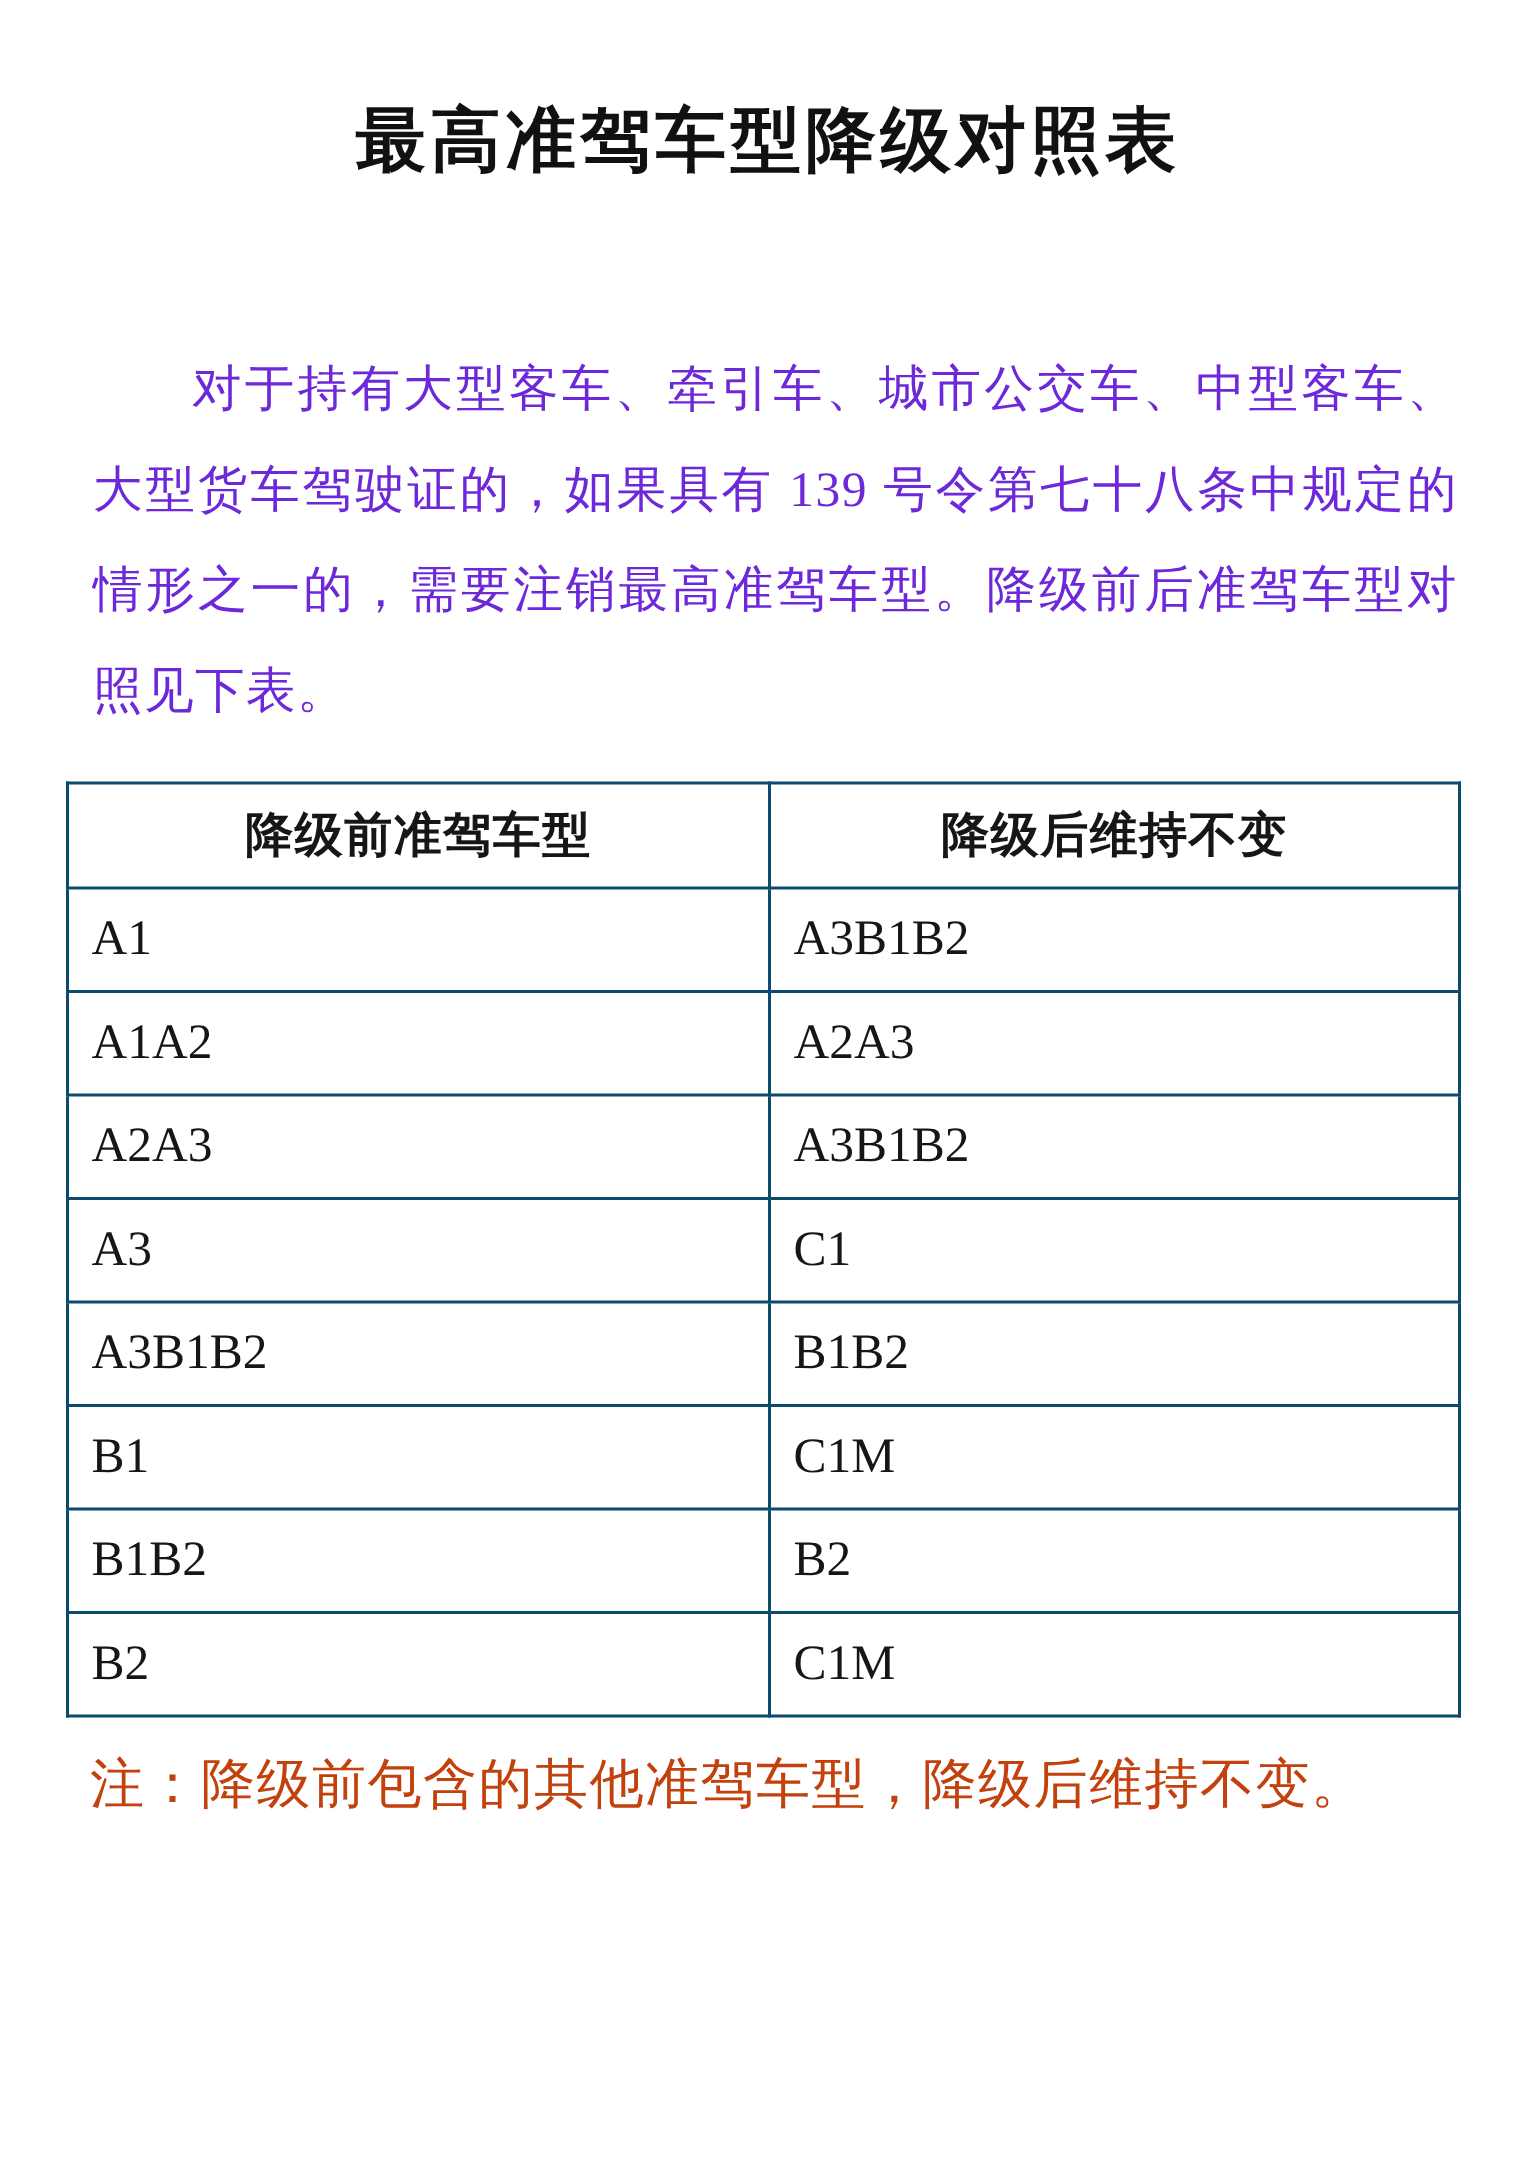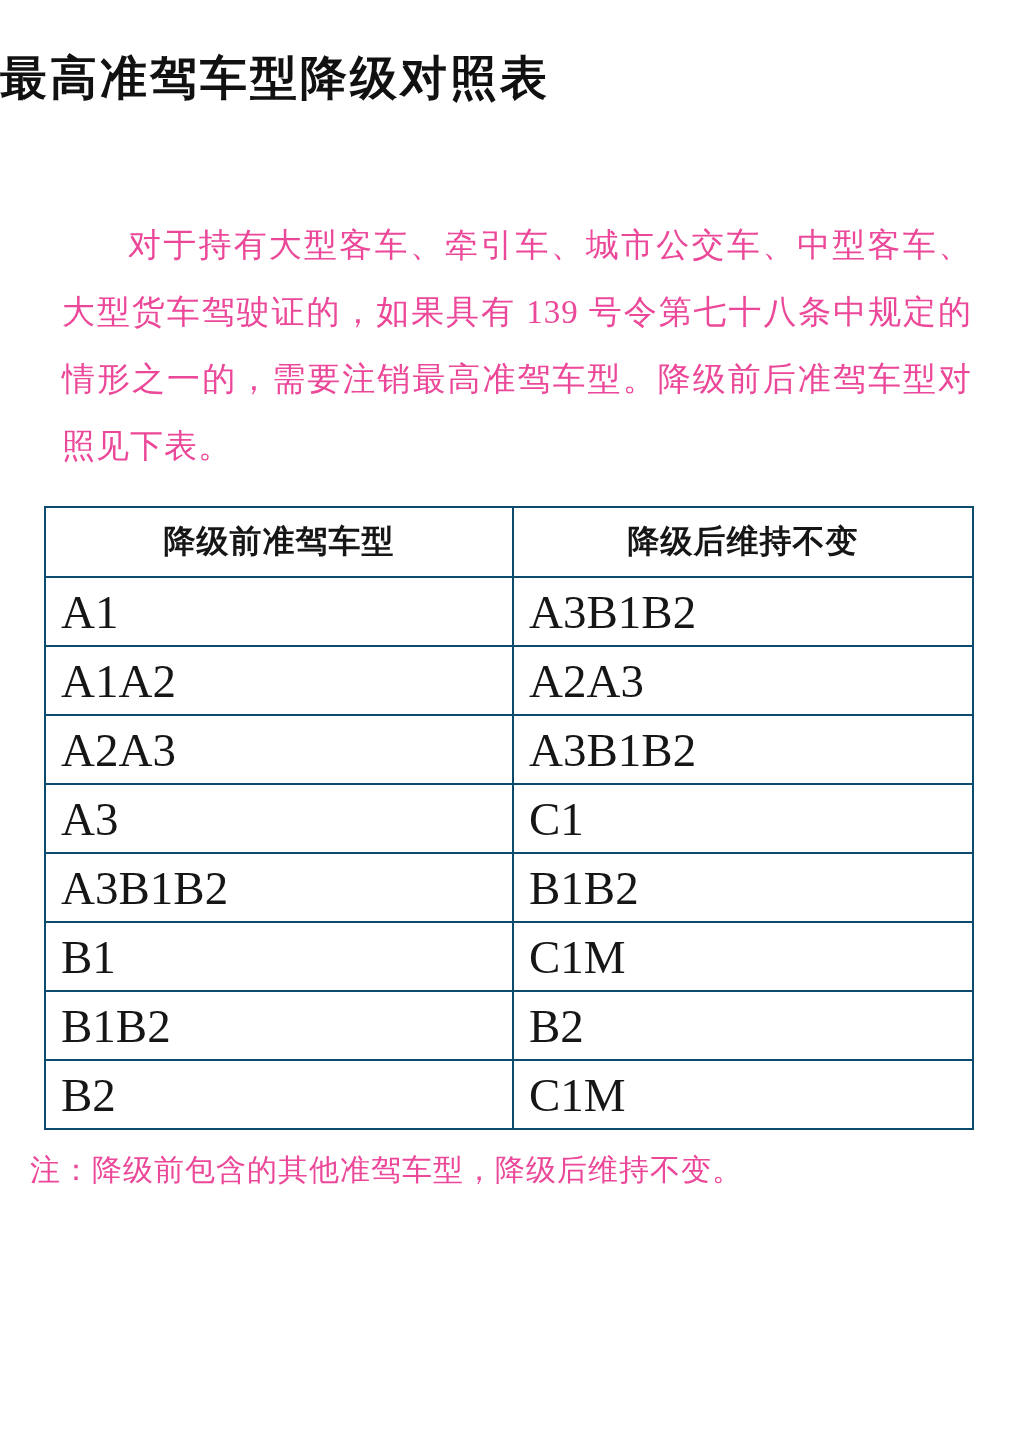--- a/index.html
+++ b/index.html
@@ -9,34 +9,35 @@
     font-family: "Liberation Serif", "DejaVu Serif", serif;
     color: #1c1c1c;
   }
   .doc {
     width: 1024px;
     height: 1450px;
     background: #ffffff;
     overflow: hidden;
   }
   .doc-title {
-    margin-top: 47px;
+    margin-top: 62px;
+    text-align: center;
     font-size: 47px;
     font-weight: bold;
     letter-spacing: 3px;
     color: #111111;
   }
   .intro {
     margin: 102px 52px 0 62px;
     font-size: 33px;
     line-height: 67px;
     text-align: justify;
     text-indent: 2em;
     letter-spacing: 1px;
-    color: #ec4899;
+    color: #6d28d9;
   }
   .cmp-table {
     width: 928px;
     margin: 26px 0 0 44px;
     border-collapse: collapse;
     table-layout: fixed;
   }
   .cmp-table th, .cmp-table td {
     border: 2px solid #0c4a6e;
     background: #ffffff;
@@ -44,32 +45,32 @@
   .cmp-table th {
     height: 70px;
     font-size: 32px;
     font-weight: bold;
     text-align: center;
     letter-spacing: 1px;
     color: #161616;
   }
   .cmp-table td {
     height: 69px;
-    font-size: 47px;
+    font-size: 33px;
     text-align: left;
     padding-left: 15px;
     color: #161616;
   }
   .col-before { width: 468px; }
   .col-after  { width: 460px; }
   .footnote {
-    margin: 20px 52px 0 30px;
-    font-size: 30px;
+    margin: 20px 52px 0 60px;
+    font-size: 36px;
     letter-spacing: 1px;
-    color: #ec4899;
+    color: #c2410c;
   }
 </style>
 </head>
 <body>
 
 <div class="doc">
 
   <h1 class="doc-title">最高准驾车型降级对照表</h1>
 
   <p class="intro">对于持有大型客车、牵引车、城市公交车、中型客车、大型货车驾驶证的，如果具有 139 号令第七十八条中规定的情形之一的，需要注销最高准驾车型。降级前后准驾车型对照见下表。</p>

